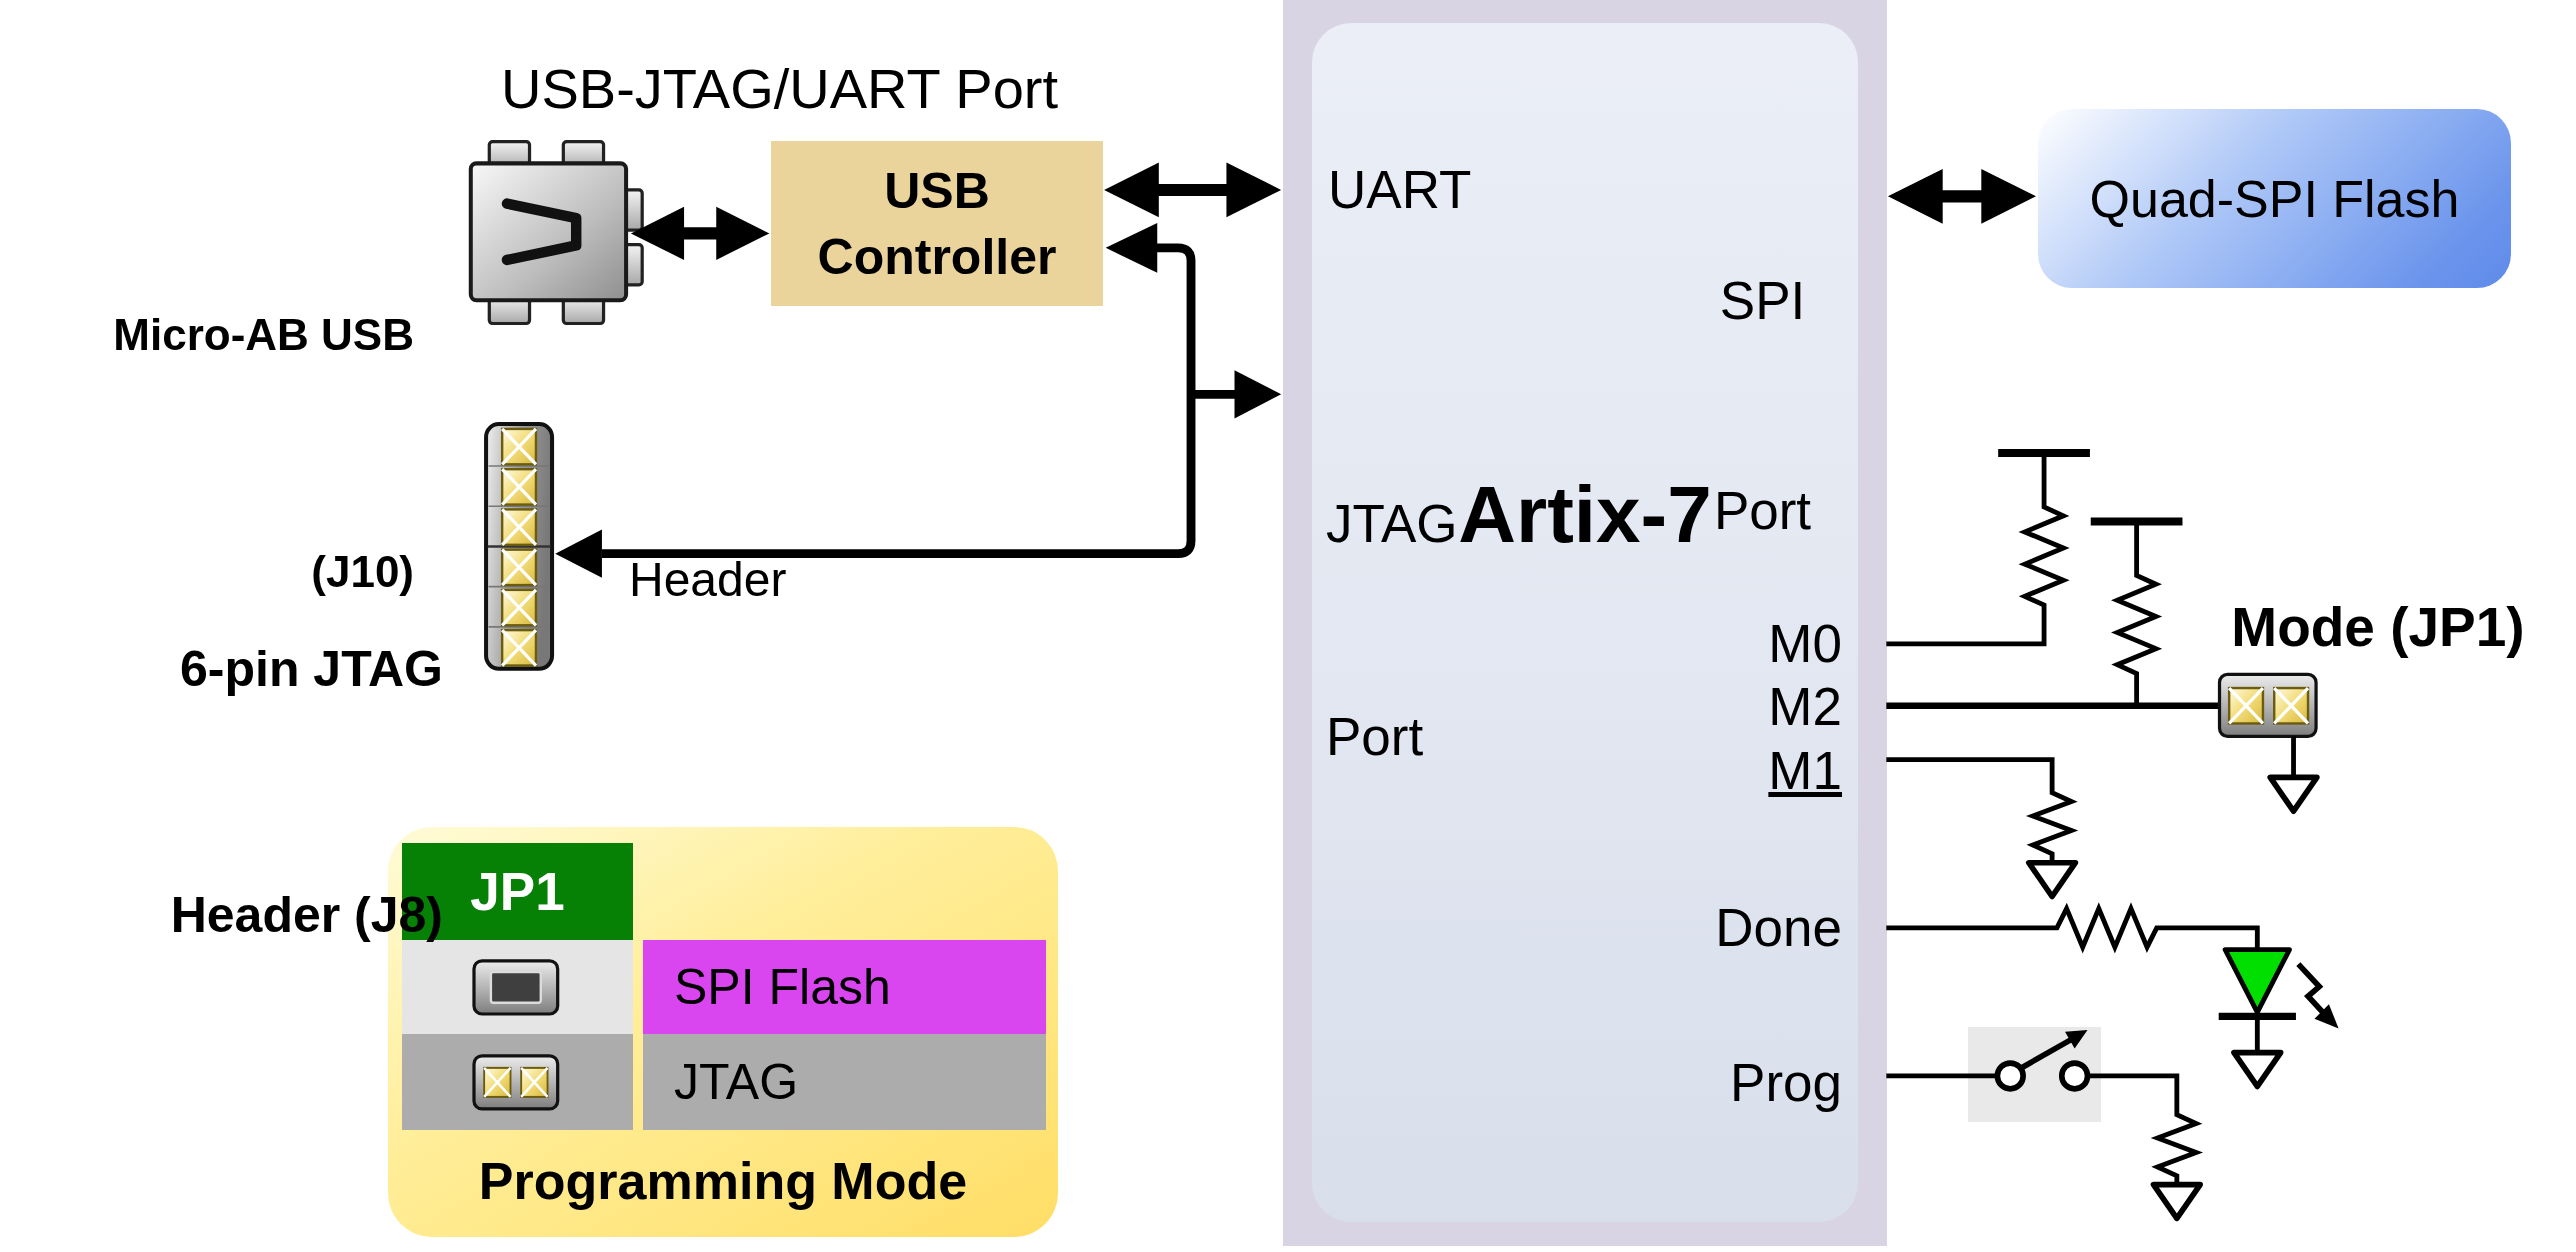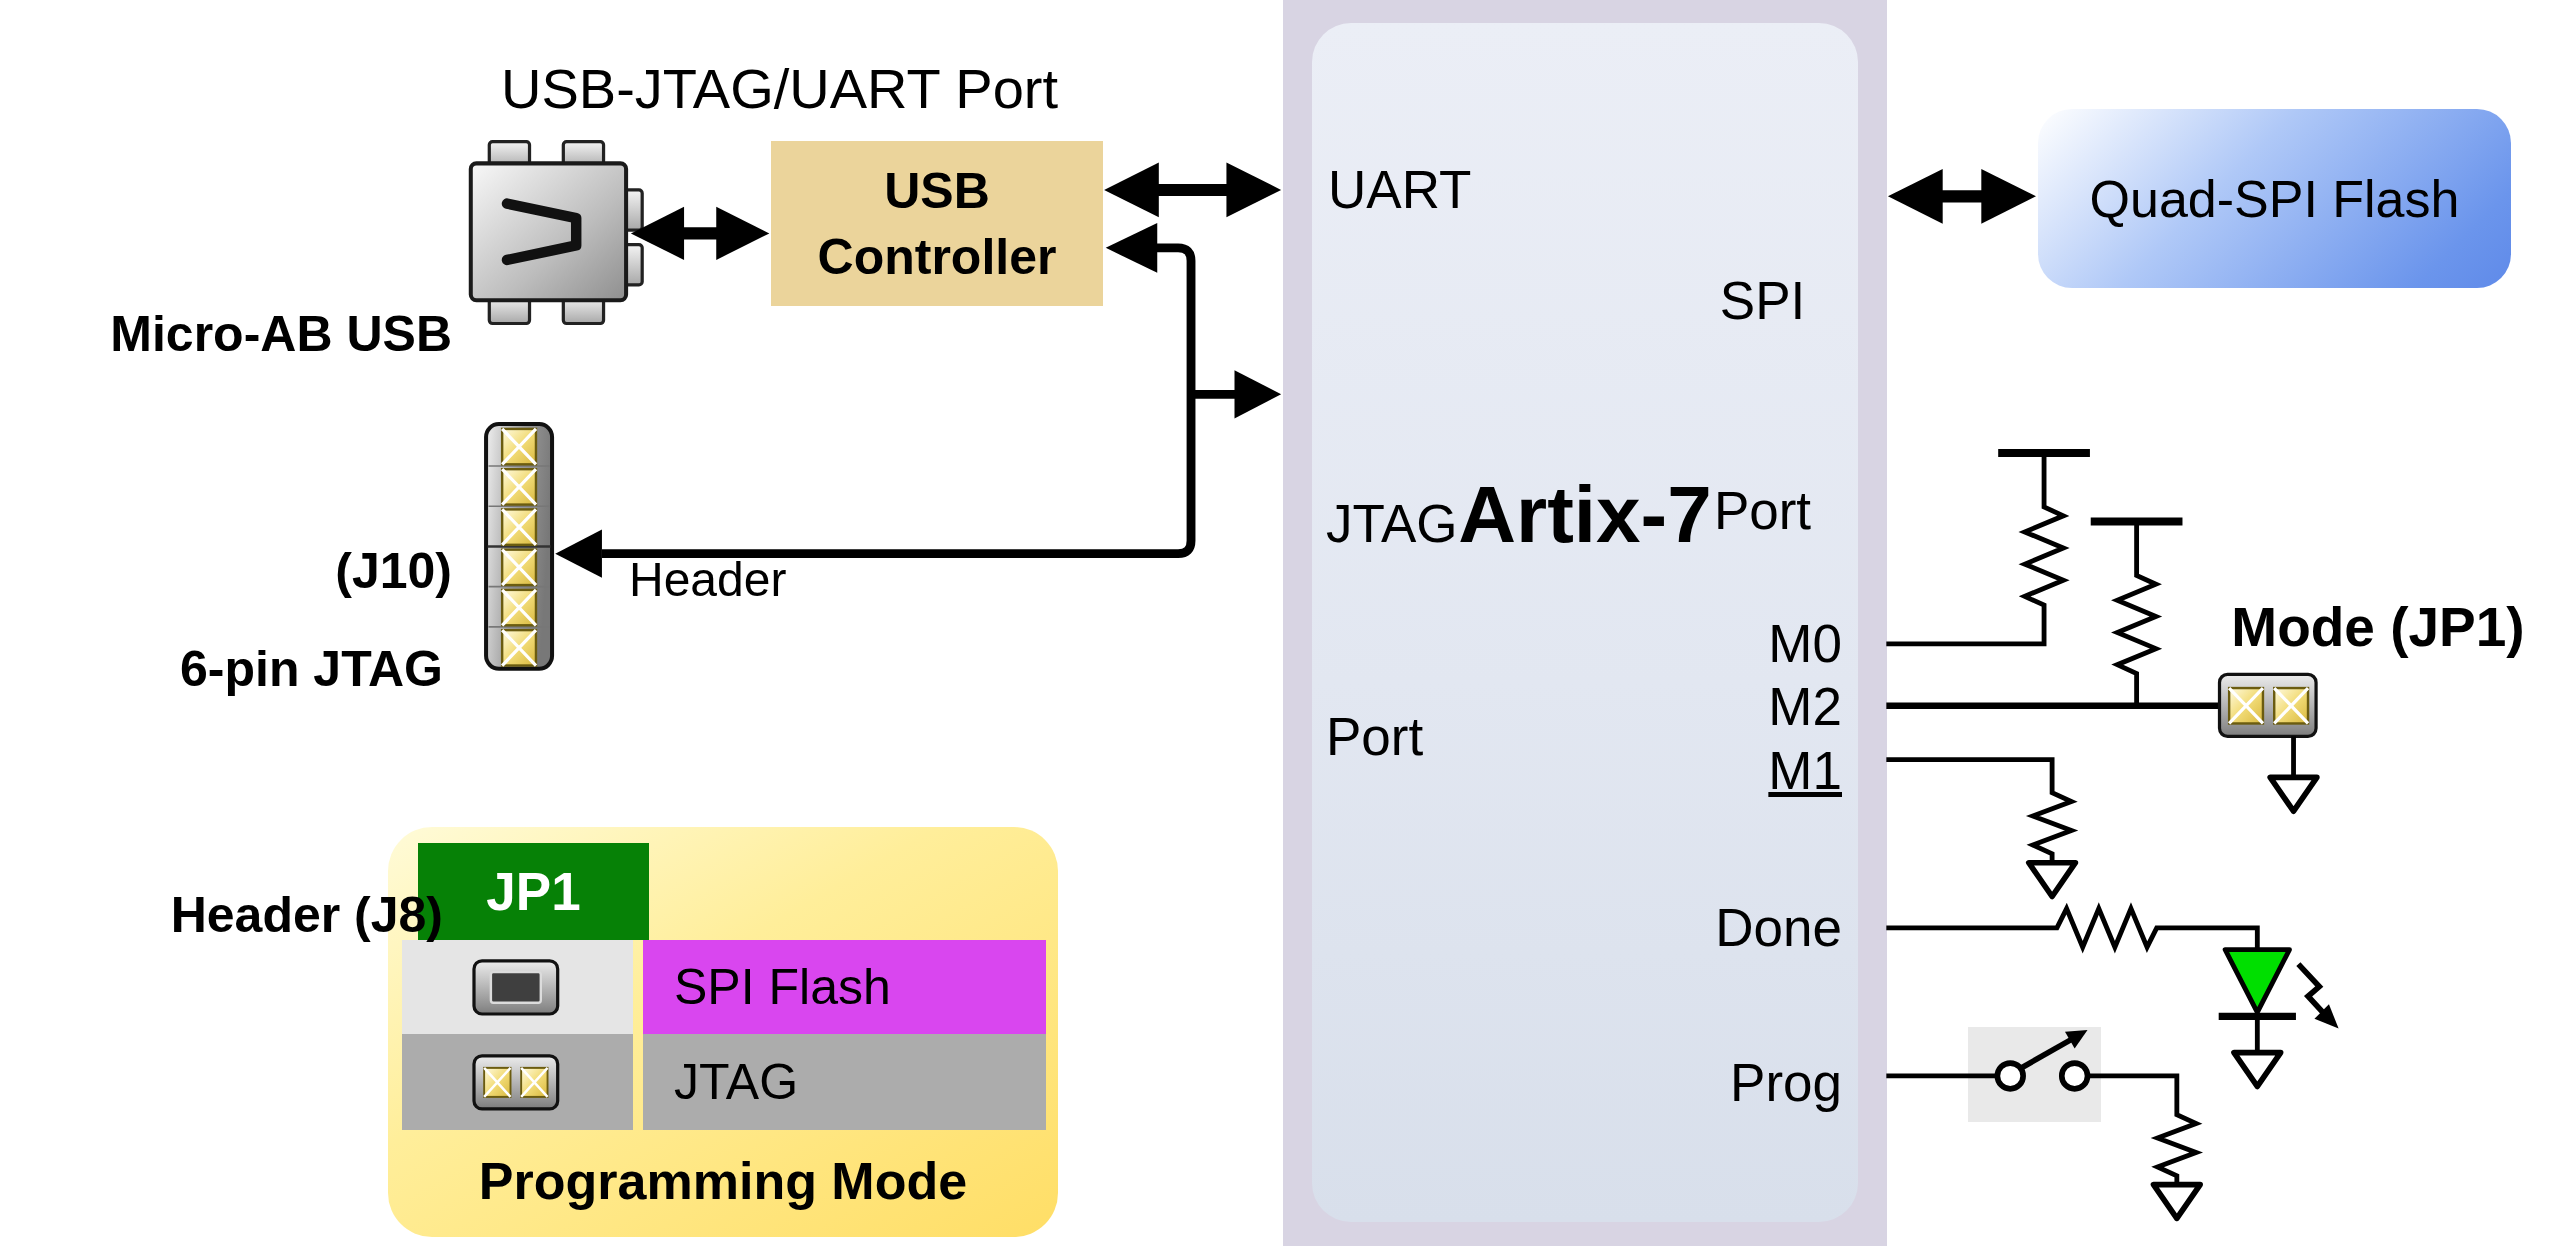--- a/index.html
+++ b/index.html
@@ -17,21 +17,21 @@
   #usb-controller-box{left:771px;top:141px;width:332px;height:165px;background:#EBD49B;
       display:flex;flex-direction:column;justify-content:center;}
   #usb-controller-box div{line-height:66px;font-size:50px;font-weight:bold;text-align:center;}
   #flash-box{left:2038px;top:109px;width:473px;height:179px;border-radius:34px;
       background:linear-gradient(135deg,#FFFFFF 0%,#AFC8F7 40%,#6B95EC 85%,#5F8AE9 100%);
       display:flex;align-items:center;justify-content:center;font-size:52px;}
   #legend-box{left:388px;top:827px;width:670px;height:410px;border-radius:44px;
       background:linear-gradient(150deg,#FFFBD8 0%,#FFEE9A 40%,#FFDE66 100%);}
   .legend-cell{position:absolute;}
   #legend-green{left:402px;top:843px;width:231px;height:97px;background:#068106;
-      display:flex;align-items:center;justify-content:center;color:#fff;font-size:53px;font-weight:bold;margin-left:16px;}
+      display:flex;align-items:center;justify-content:center;color:#fff;font-size:53px;font-weight:bold;}
   #row1-icon{left:402px;top:940px;width:231px;height:94px;background:#E5E5E5;}
   #row1-label{left:643px;top:940px;width:403px;height:94px;background:#d946ef;
       display:flex;align-items:center;font-size:50px;padding-left:31px;box-sizing:border-box;}
   #row2-icon{left:402px;top:1034px;width:231px;height:96px;background:#ACACAC;}
   #row2-label{left:643px;top:1034px;width:403px;height:96px;background:#ACACAC;
       display:flex;align-items:center;font-size:50px;padding-left:31px;box-sizing:border-box;}
   #switch-bg{left:1968px;top:1027px;width:133px;height:95px;background:#E9E9E9;}
 
   #schematic{left:0;top:0;width:2576px;height:1253px;}
 </style>
@@ -207,21 +207,21 @@
           <use href="#pad"></use>
         </g>
       <g transform="translate(664,1345) scale(0.78,0.82)">
           <use href="#pad"></use>
         </g>
     </g>
   </svg>
 
   <div class="txt" style="left:501px;top:64px;font-size:56px;line-height:50px;">USB-JTAG/UART Port</div>
 
-  <div class="txt bold right" style="left:0;top:137px;width:414px;font-size:50px;line-height:79px;padding-left:38px;">
+  <div class="txt bold right" style="left:0;top:137px;width:414px;font-size:44px;line-height:79px;">
     <div>Micro-AB USB</div>
     <div>(J10)</div>
   </div>
 
   <div class="txt bold right" style="left:0;top:464px;width:443px;font-size:50px;line-height:82px;">
     <div>6-pin JTAG</div>
     <div>Header (J8)</div>
   </div>
 
   <div class="txt" style="left:629px;top:422px;font-size:48px;line-height:63px;">

